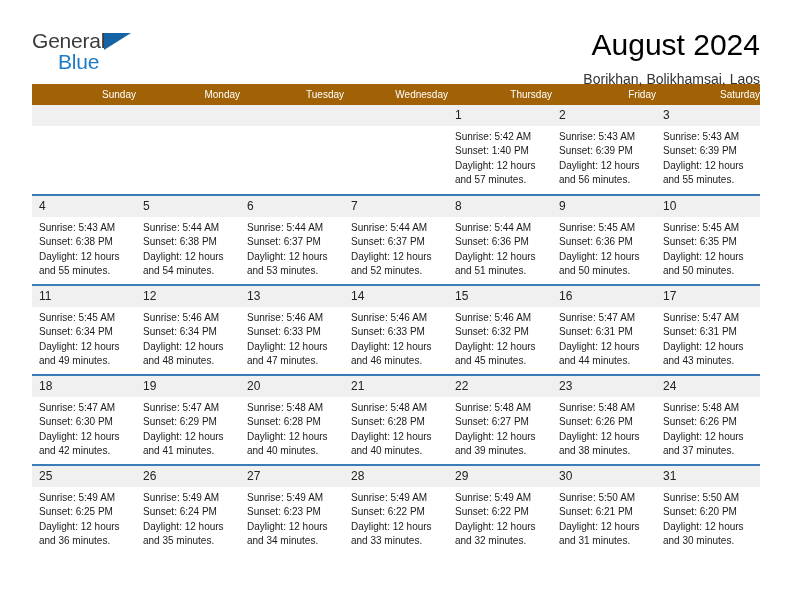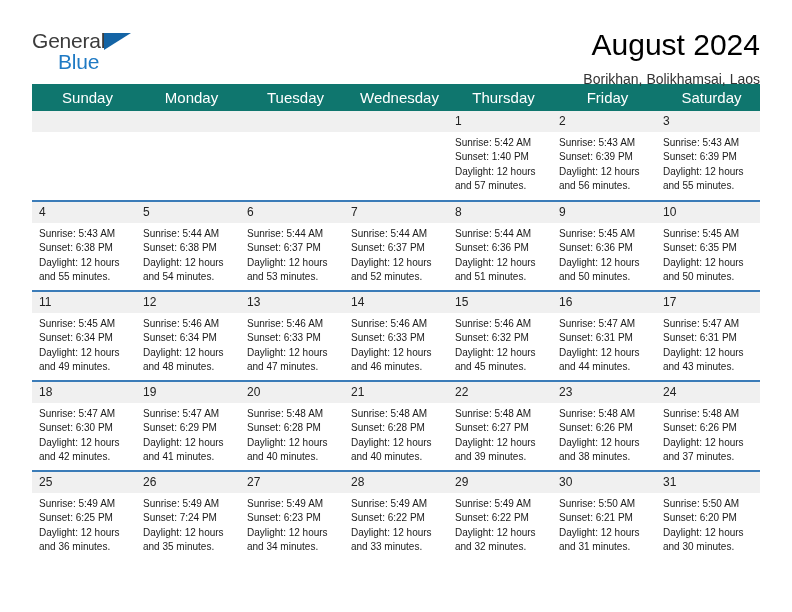--- a/index.html
+++ b/index.html
@@ -82,25 +82,25 @@
   }
 
   
   .calendar {
     width: 728px;
     border-collapse: collapse;
     table-layout: fixed;
     margin-top: 12px;
   }
   .calendar th {
-    background: #0f766e;
+    background: #a16207;
     color: #ffffff;
-    font-size: 15px;
+    font-size: 10px;
     font-weight: normal;
-    text-align: center;
+    text-align: right;
     padding: 5px 0 5px 7px;
     height: 20px;
     box-sizing: border-box;
   }
   .calendar td {
     vertical-align: top;
     padding: 0;
     border-top: 2px solid #3b7cb8;
     height: 90px;
     box-sizing: border-box;
@@ -465,21 +465,21 @@
                 <div>Daylight: 12 hours</div>
                 <div>and 36 minutes.</div>
               </div>
             </div>
           </td>
           <td>
             <div class="daycell">
               <div class="daynum">26</div>
               <div class="info">
                 <div>Sunrise: 5:49 AM</div>
-                <div>Sunset: 7:24 PM</div>
+                <div>Sunset: 6:24 PM</div>
                 <div>Daylight: 12 hours</div>
                 <div>and 35 minutes.</div>
               </div>
             </div>
           </td>
           <td>
             <div class="daycell">
               <div class="daynum">27</div>
               <div class="info">
                 <div>Sunrise: 5:49 AM</div>

